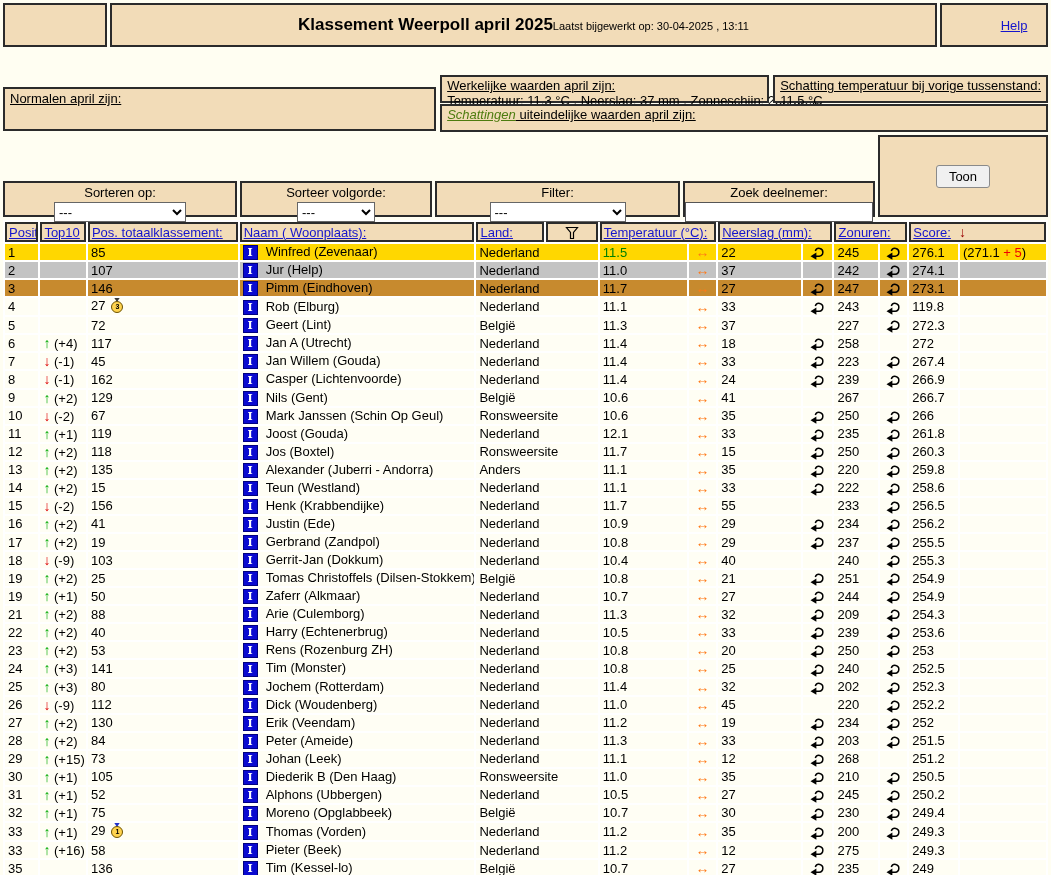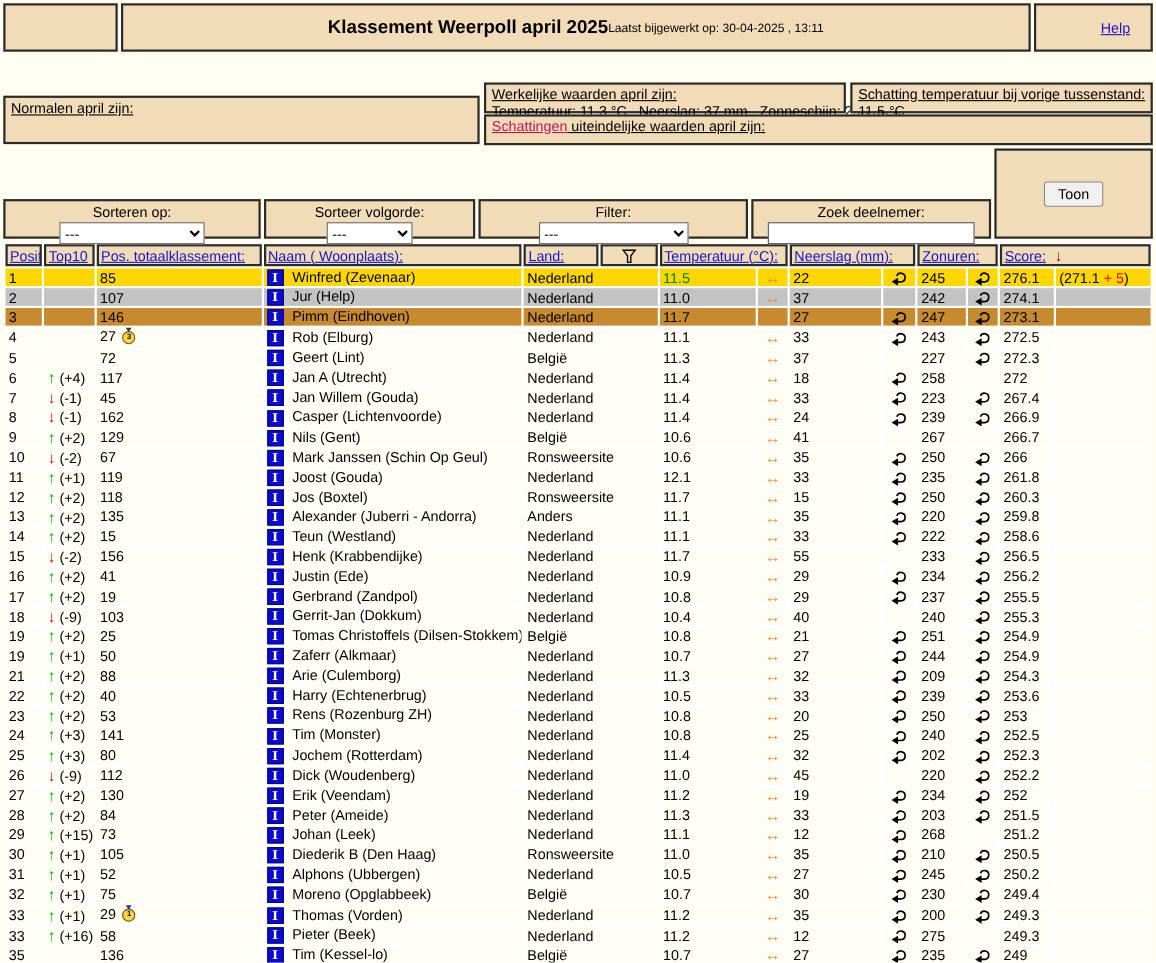--- a/index.html
+++ b/index.html
@@ -24,30 +24,30 @@
 
   
   .info-row{display:flex;margin-top:28px;align-items:flex-start;}
   .info-normalen{width:467px;margin-top:12px;height:44px;padding:2px 5px;}
   .info-right{flex:1;margin-left:4px;display:flex;flex-direction:column;}
   .info-right-top{display:flex;gap:4px;}
   .info-werkelijke{width:329px;height:28px;padding:1px 5px;}
   .info-schatting{flex:1;height:28px;padding:1px 5px;}
   .info-schattingen{margin-top:1px;height:28px;padding:1px 5px;}
   .info-title{text-decoration:underline;white-space:nowrap;}
-  .info-title-red{color:#be185d;text-decoration:underline;}
+  .info-title-red{color:#4d7c0f;text-decoration:underline;font-style:italic;}
   .info-line{white-space:nowrap;}
 
   
   .controls-row{display:flex;gap:3px;margin-top:3px;}
   .ctrl-box{height:36px;text-align:center;padding-top:2px;margin-top:46px;}
   .ctrl-sort{width:234px;}
   .ctrl-order{width:192px;}
   .ctrl-filter{width:245px;}
-  .ctrl-search{width:218px;}
+  .ctrl-search{width:192px;}
   .ctrl-show{flex:1;display:flex;align-items:center;justify-content:center;}
   .ctrl-box select{margin-top:2px;height:20px;font-size:13px;font-family:"Liberation Sans",sans-serif;background:#fff;border:1px solid #666;}
   .sel-sort{width:132px;}
   .sel-order{width:78px;}
   .sel-filter{width:136px;}
   .inp-search{margin-top:2px;width:182px;height:16px;border:1px solid #555;background:#fff;font-size:13px;}
   .btn-show{font-family:"Liberation Sans",sans-serif;font-size:13px;background:#F0F0F0;border:1px solid #8a8a8a;border-radius:3px;padding:3px 12px;cursor:pointer;}
 
   
   table.klassement{border-collapse:separate;border-spacing:2px;background:#FFFFFF;margin-top:3px;width:1045px;table-layout:fixed;}
@@ -240,21 +240,21 @@
           <td>33</td>
           <td class="icon-cell"><span><svg width="16" height="15" viewBox="0 0 16 15" class="glyph">
                 <path d="M4.5 11.2 H9.2 A3.9 3.9 0 1 0 5.3 5.9" fill="none" stroke="#000" stroke-width="1.5"></path>
                 <polygon points="0.5,11.2 6.4,7.6 6.4,14.8" fill="#000"></polygon>
               </svg></span></td>
           <td>243</td>
           <td class="icon-cell"><span><svg width="16" height="15" viewBox="0 0 16 15" class="glyph">
                 <path d="M4.5 11.2 H9.2 A3.9 3.9 0 1 0 5.3 5.9" fill="none" stroke="#000" stroke-width="1.5"></path>
                 <polygon points="0.5,11.2 6.4,7.6 6.4,14.8" fill="#000"></polygon>
               </svg></span></td>
-          <td>272.5</td>
+          <td>119.8</td>
           <td></td>
         </tr>
         <tr>
           <td>5</td>
           <td></td>
           <td>72</td>
           <td><span class="iicon">I</span><span class="name-txt">Geert (Lint)</span></td>
           <td colspan="2">België</td>
           <td>11.3</td>
           <td class="icon-cell"><span class="hh-arrow">↔</span></td>

